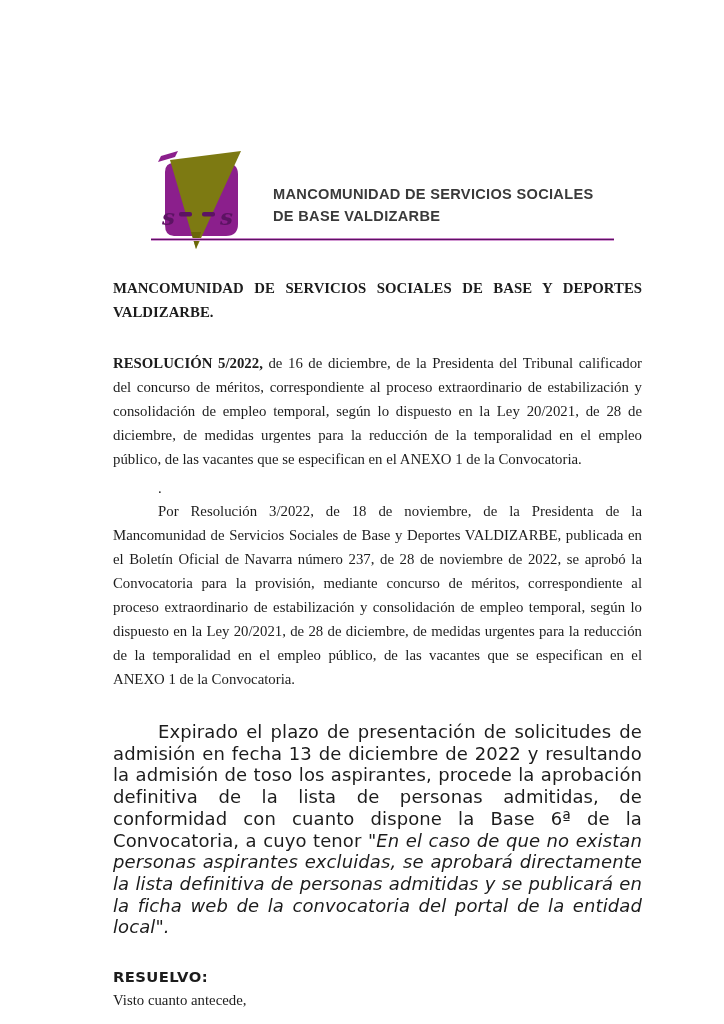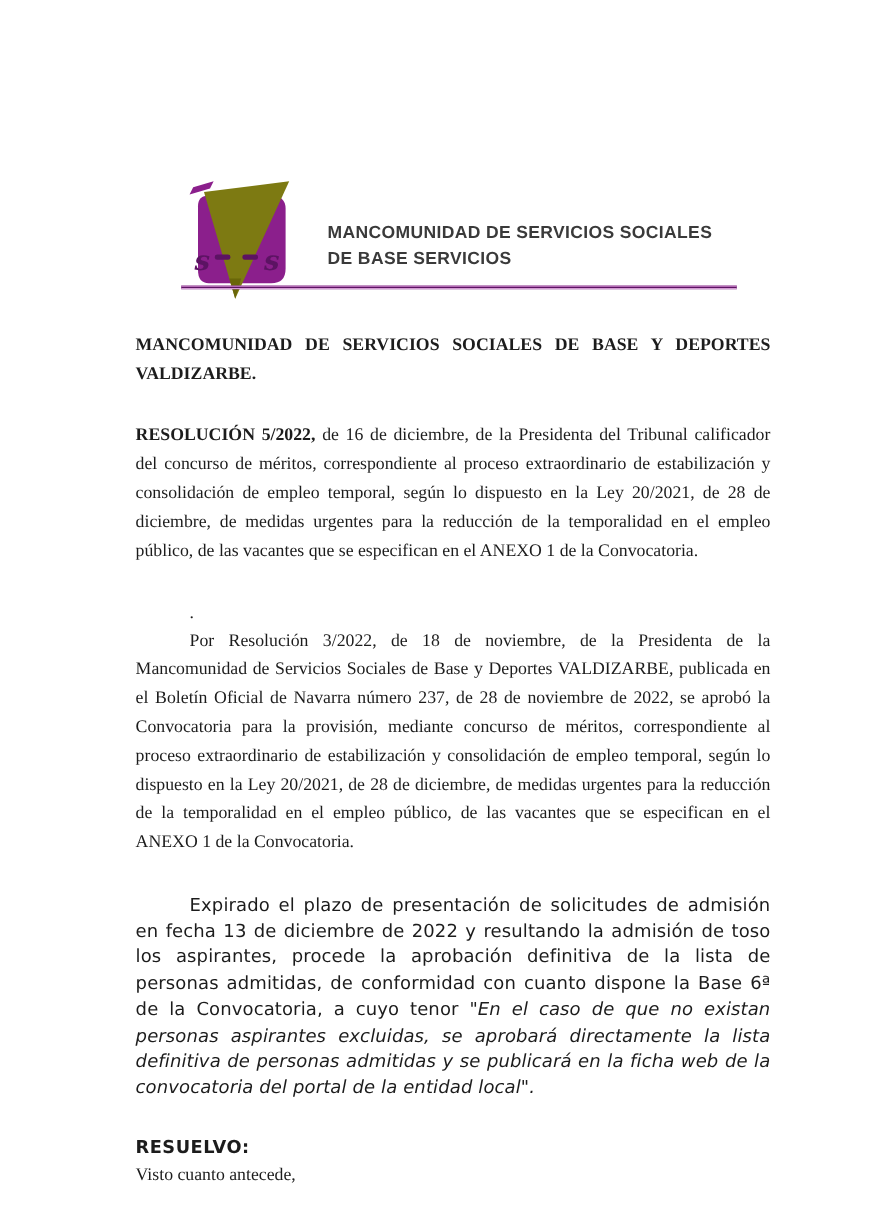--- a/index.html
+++ b/index.html
@@ -28,27 +28,27 @@
     position:absolute;left:151px;top:238px;width:463px;height:3px;
     background:var(--purple-dark);
     border-top:1px solid #c77fc7;border-bottom:1px solid #d39ad3;
   }
   
   .doc{
     position:absolute;left:113px;top:276px;width:529px;
   }
   .para{margin:0;}
   .serif{font-family:"Liberation Serif",serif;font-size:14.8px;line-height:24px;}
-  .sans{font-family:"DejaVu Sans",sans-serif;font-size:15px;line-height:21.7px;letter-spacing:0.1px;}
+  .sans{font-family:"DejaVu Sans",sans-serif;font-size:18px;line-height:21.7px;letter-spacing:0.1px;}
   .justify{text-align:justify;}
   .indent{text-indent:45px;}
   .bold{font-weight:bold;}
   .italic{font-style:italic;}
   #org-title{margin-bottom:27px;}
-  #resolution-paragraph{margin-bottom:32px;}
+  #resolution-paragraph{margin-bottom:9px;}
   #stray-period{line-height:16px;margin-bottom:3px;}
   #background-paragraph{margin-bottom:30px;}
   #admission-paragraph{margin-bottom:28px;}
   #visto-line{margin-bottom:27px;}
   #resuelvo-heading{font-size:14.8px;letter-spacing:0.4px;}
 </style>
 </head>
 <body>
 
 <svg class="logo-svg" viewBox="0 0 96 106">
@@ -61,21 +61,21 @@
   <polygon points="12,8 29,3 26,9 9,14" fill="#8B1F8C"></polygon>
 
   <text x="13" y="77" font-family="DejaVu Serif, serif" font-style="italic" font-weight="bold" font-size="23" fill="#5C1363">s</text>
   <rect x="30" y="64" width="13" height="4.5" rx="2" fill="#5C1363"></rect>
   <rect x="53" y="64" width="13" height="4.5" rx="2" fill="#5C1363"></rect>
   <text x="71" y="77" font-family="DejaVu Serif, serif" font-style="italic" font-weight="bold" font-size="23" fill="#5C1363">s</text>
 </svg>
 
 <div class="logo-text">
   <div>MANCOMUNIDAD DE SERVICIOS SOCIALES</div>
-  <div>DE BASE SERVICIOS</div>
+  <div>DE BASE VALDIZARBE</div>
 </div>
 
 <div class="rule"></div>
 
 <div class="doc" id="doc-body">
     <p id="org-title" class="para serif justify bold"><span>MANCOMUNIDAD DE SERVICIOS SOCIALES DE BASE Y DEPORTES VALDIZARBE.</span></p>
     <p id="resolution-paragraph" class="para serif justify"><span class="bold">RESOLUCIÓN 5/2022,</span><span> de 16 de diciembre, de la Presidenta del Tribunal calificador del concurso de méritos, correspondiente al proceso extraordinario de estabilización y consolidación de empleo temporal, según lo dispuesto en la Ley 20/2021, de 28 de diciembre, de medidas urgentes para la reducción de la temporalidad en el empleo público, de las vacantes que se especifican en el ANEXO 1 de la Convocatoria.</span></p>
     <p id="stray-period" class="para serif indent"><span>.</span></p>
     <p id="background-paragraph" class="para serif justify indent"><span>Por Resolución 3/2022, de 18 de noviembre, de la Presidenta de la Mancomunidad de Servicios Sociales de Base y Deportes VALDIZARBE, publicada en el Boletín Oficial de Navarra número 237, de 28 de noviembre de 2022, se aprobó la Convocatoria para la provisión, mediante concurso de méritos, correspondiente al proceso extraordinario de estabilización y consolidación de empleo temporal, según lo dispuesto en la Ley 20/2021, de 28 de diciembre, de medidas urgentes para la reducción de la temporalidad en el empleo público, de las vacantes que se especifican en el ANEXO 1 de la Convocatoria.</span></p>
     <p id="admission-paragraph" class="para sans justify indent"><span>Expirado el plazo de presentación de solicitudes de admisión en fecha 13 de diciembre de 2022 y resultando la admisión de toso los aspirantes, procede la aprobación definitiva de la lista de personas admitidas, de conformidad con cuanto dispone la Base 6ª de la Convocatoria, a cuyo tenor </span><span class="italic">"En el caso de que no existan personas aspirantes excluidas, se aprobará directamente la lista definitiva de personas admitidas y se publicará en la ficha web de la convocatoria del portal de la entidad local".</span></p>

